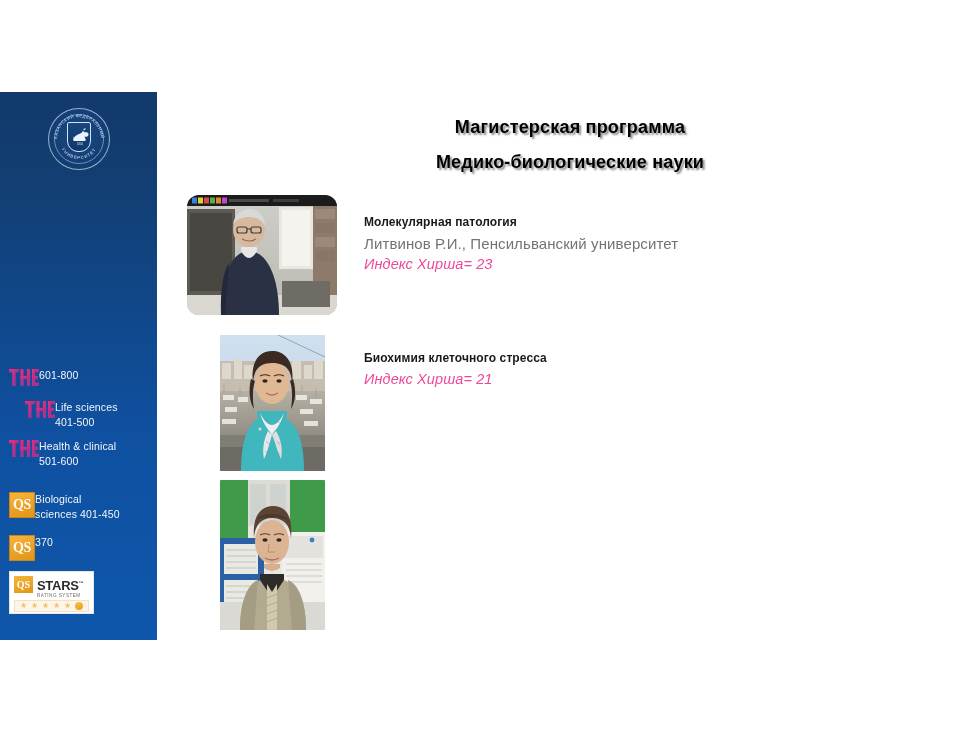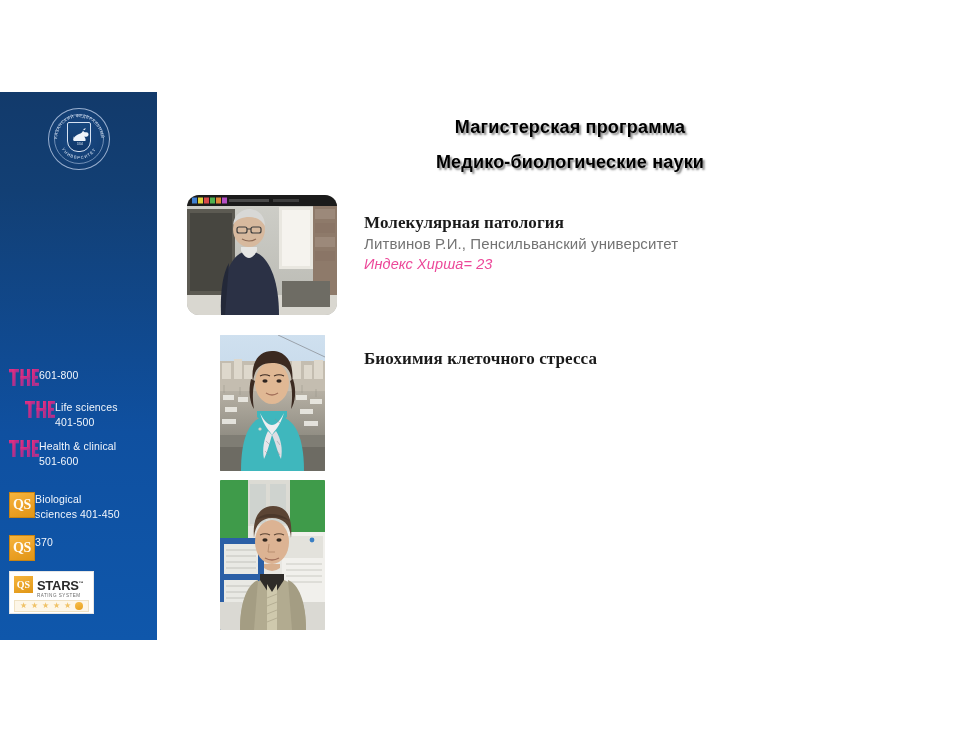--- a/index.html
+++ b/index.html
@@ -184,25 +184,24 @@
     font-weight: 700;
     line-height: 35px;
     letter-spacing: .2px;
     text-shadow: 2px 2px 2px rgba(120,120,120,.85);
   }
   #title .tline { display: block; }
 
   .entry-text { position: absolute; }
   .e-title {
     color: #1a1a1a;
-    font-size: 17px;
+    font-size: 12px;
     font-weight: 700;
     line-height: 21px;
     letter-spacing: .1px;
-    font-family: Liberation Serif, serif;
   }
   .e-author {
     color: #737373;
     font-size: 15px;
     line-height: 21px;
     letter-spacing: .1px;
   }
   .e-index {
     color: #ec4899;
     font-size: 14.5px;
@@ -491,20 +490,21 @@
           <path d="M45 116 L49 120"></path>
           <path d="M57 116 L60 120"></path>
         </g>
         <circle cx="40" cy="94" r="1.6" fill="#d9d5c8"></circle>
       </g>
     </svg>
   </div>
 
   <div class="entry-text" style="left:364px; top:348px;">
     <div class="e-title">Биохимия клеточного стресса</div>
+    <div class="e-index">Индекс Хирша= 21</div>
   </div>
 
   <div class="photo" id="photo-3">
     <svg viewBox="0 0 105 150" preserveAspectRatio="xMidYMid slice" xmlns="http://www.w3.org/2000/svg">
       <rect width="105" height="150" fill="#e8e7e2"></rect>
       <rect x="0" y="0" width="28" height="58" fill="#3f9b4a"></rect>
       <rect x="70" y="0" width="35" height="52" fill="#3f9b4a"></rect>
       <rect x="28" y="0" width="42" height="46" fill="#dcdbd4"></rect>
       <rect x="30" y="4" width="16" height="40" fill="#cfd3cf"></rect>
       <rect x="50" y="4" width="16" height="40" fill="#cfd3cf"></rect>

